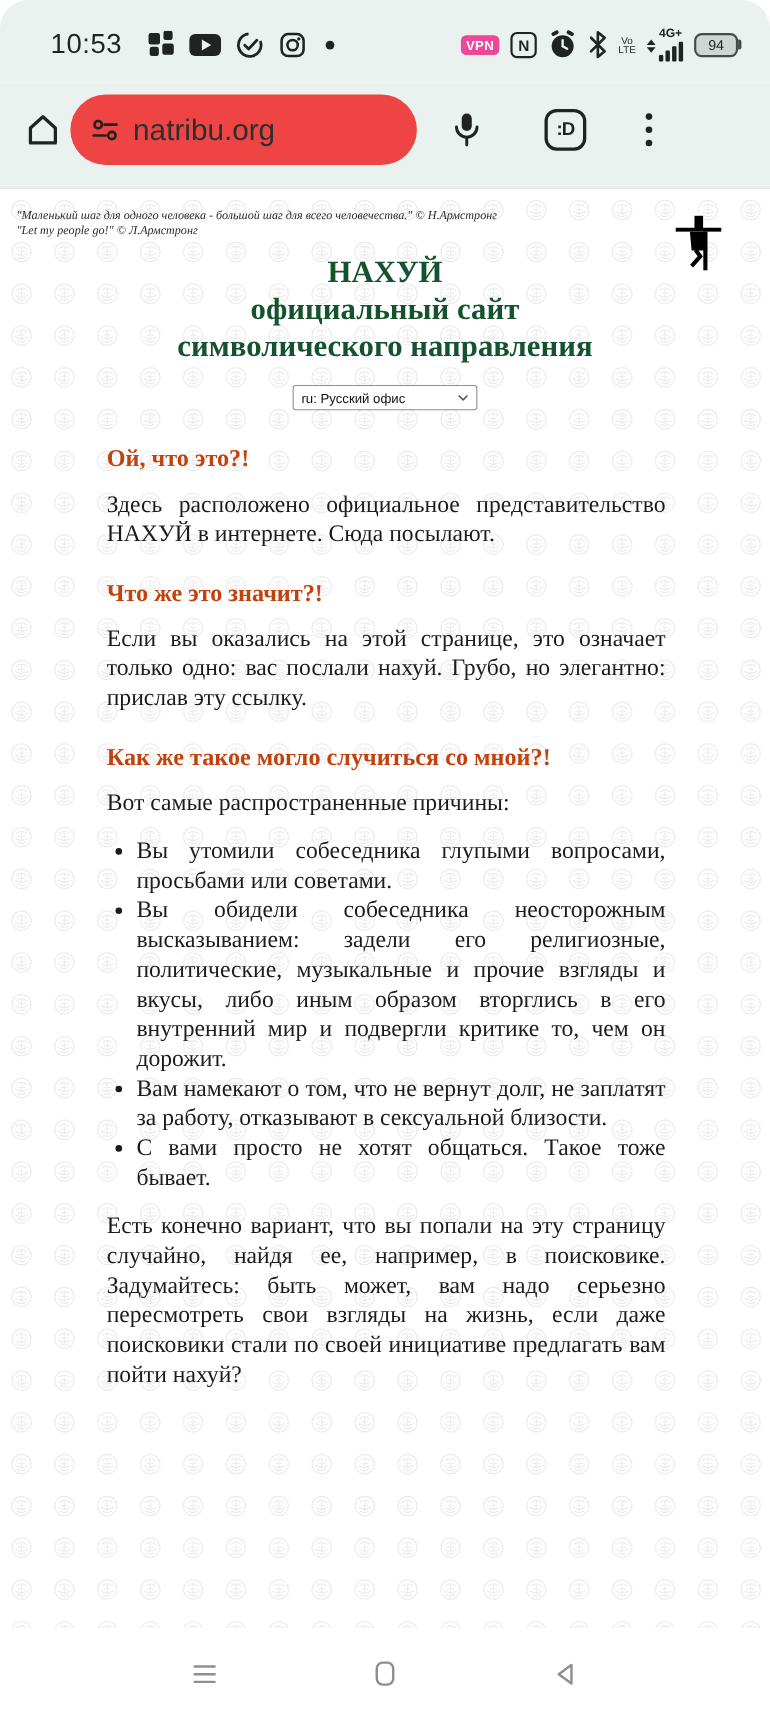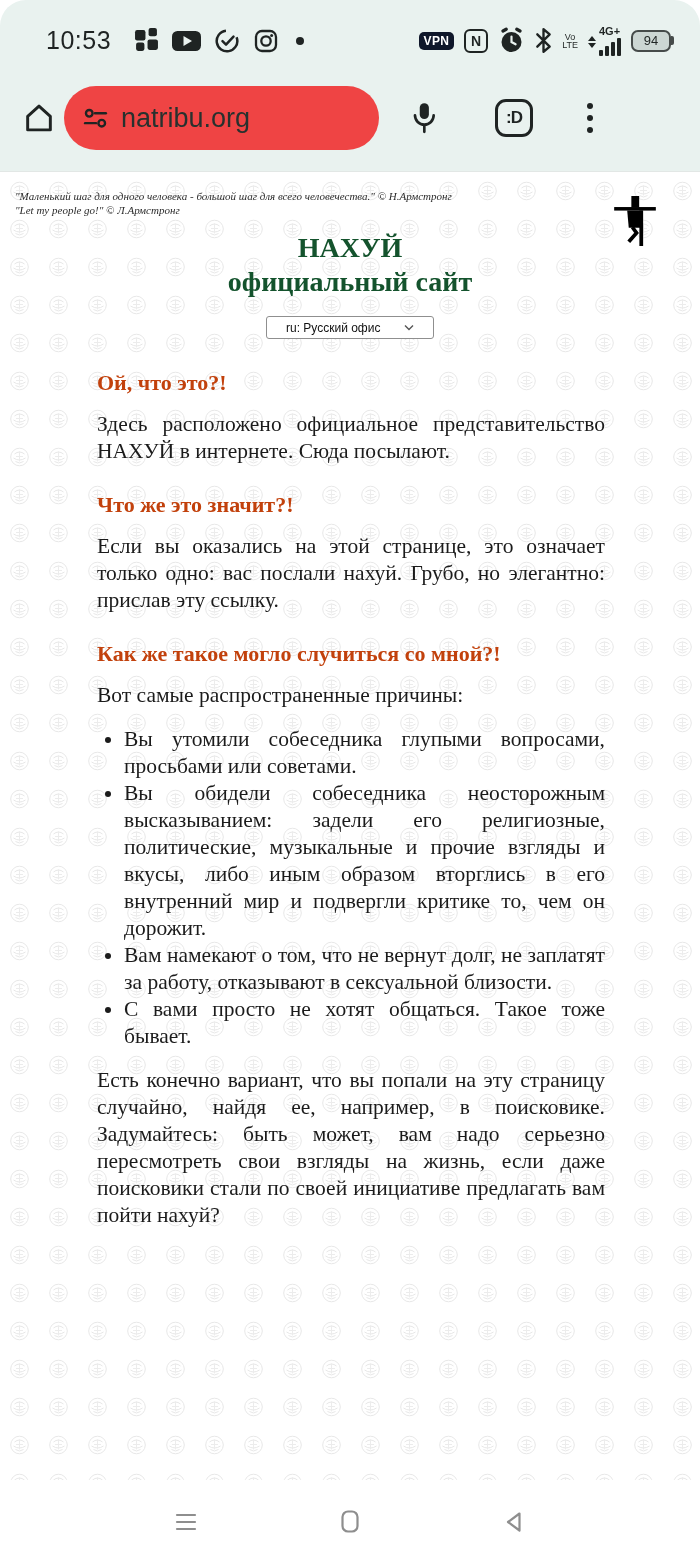--- a/index.html
+++ b/index.html
@@ -10,21 +10,21 @@
   }
   
   .statusbar {
     height:75px; background:#e9f2ef; display:flex; align-items:center;
     padding:6px 26px 0 46px; gap:13px; color:#1f2423;
   }
   .time { font-size:25px; font-weight:500; letter-spacing:.5px; margin-right:10px; }
   .notif { display:flex; align-items:center; gap:13px; }
   .dot-icon { width:8px; height:8px; border-radius:50%; background:#1f2423; margin-left:4px; }
   .sb-right { margin-left:auto; display:flex; align-items:center; gap:10px; }
-  .vpn-badge { background:#0f172a; color:#fff; font-size:12px; font-weight:700;
+  .vpn-badge { background:#ec4899; color:#fff; font-size:12px; font-weight:700;
     padding:3px 5px; border-radius:5px; line-height:1; letter-spacing:.3px; }
   .nfc-box { width:24px; height:24px; border:2.4px solid #1f2423; border-radius:6px;
     display:flex; align-items:center; justify-content:center; font-weight:700; font-size:14px; }
   .volte { font-size:9px; font-weight:400; line-height:8px; text-align:center; }
   .signal { display:flex; align-items:flex-end; gap:3px; }
   .updown { display:flex; flex-direction:column; gap:2px; margin-bottom:8px; }
   .tri-up { width:0; height:0; border-left:4px solid transparent; border-right:4px solid transparent;
     border-bottom:5px solid #1f2423; }
   .tri-down { width:0; height:0; border-left:4px solid transparent; border-right:4px solid transparent;
     border-top:5px solid #1f2423; }
@@ -59,21 +59,21 @@
   .watermark { position:absolute; inset:0; z-index:0; }
   .page-inner { position:relative; z-index:1; }
   .epigraph { margin:18px 0 0 15px; font-family:"Liberation Serif", serif;
     font-style:italic; font-size:11px; line-height:13.5px; color:#2b2b2b; }
   .logo-fig { position:absolute; top:6px; right:44px; }
   h1.site-title { margin-top:14px; text-align:center; font-family:"Liberation Serif", serif;
     font-weight:700; font-size:28px; line-height:34px; color:#14532d; }
   .lang-select {
     width:168px; height:23px; margin:17px auto 30px; background:#fff;
     border:1px solid #8f8f8f; border-radius:3px; display:flex; align-items:center;
-    justify-content:space-between; padding:0 19px; font-size:12px; color:#111;
+    justify-content:space-between; padding:0 7px; font-size:12px; color:#111;
   }
   .main { padding:0 95px 0 97px; font-family:"Liberation Serif", serif; color:#1b1b1b; }
   .main h2 { color:#c2410c; font-size:22px; line-height:27px; font-weight:700;
     margin:26px 0 15px; text-align:justify; }
   .main p { font-size:21.5px; line-height:27px; text-align:justify; margin:0 0 17px; }
   .main ul { margin:0 0 17px; padding-left:27px; }
   .main li { font-size:21.5px; line-height:27px; text-align:justify; }
   
   .navbar { height:83px; background:#fff; display:flex; align-items:center;
     justify-content:center; gap:140px; }
@@ -200,20 +200,21 @@
         <rect x="16.5" y="0" width="7.5" height="11" fill="#000"></rect>
         <rect x="0" y="10.6" width="40" height="3.4" fill="#000"></rect>
         <polygon points="12.5,14 27.5,14 27.5,30.5 14,30.5" fill="#000"></polygon>
         <rect x="24.2" y="14" width="3.6" height="34" fill="#000"></rect>
         <path d="M17.5 30 L21.5 35.5 L14 44" fill="none" stroke="#000" stroke-width="3.6"></path>
       </svg>
 
       <h1 class="site-title">
         <span>НАХУЙ</span><br>
         <span>официальный сайт</span><br>
+        <span>символического направления</span>
       </h1>
 
       <div class="lang-select">
         <span>ru: Русский офис</span>
         <svg width="10" height="7" viewBox="0 0 10 7">
           <path d="M1 1.5 L5 5.5 L9 1.5" fill="none" stroke="#555" stroke-width="1.4"></path>
         </svg>
       </div>
 
       <div class="main">

